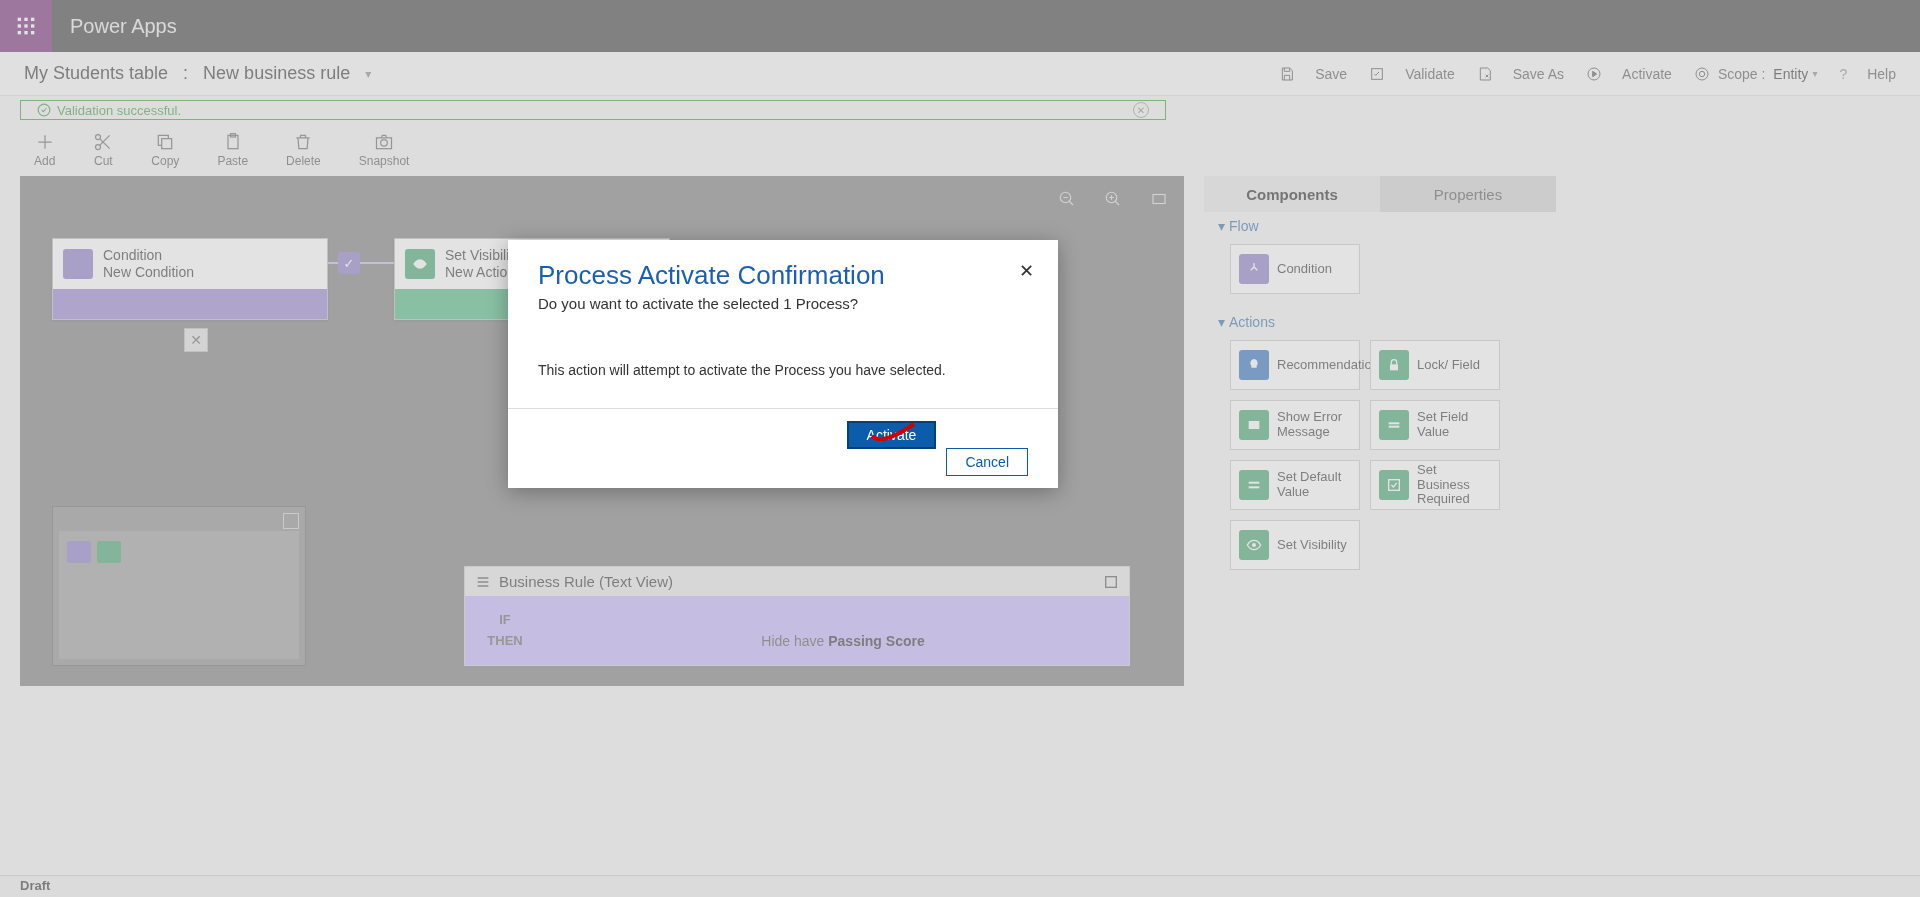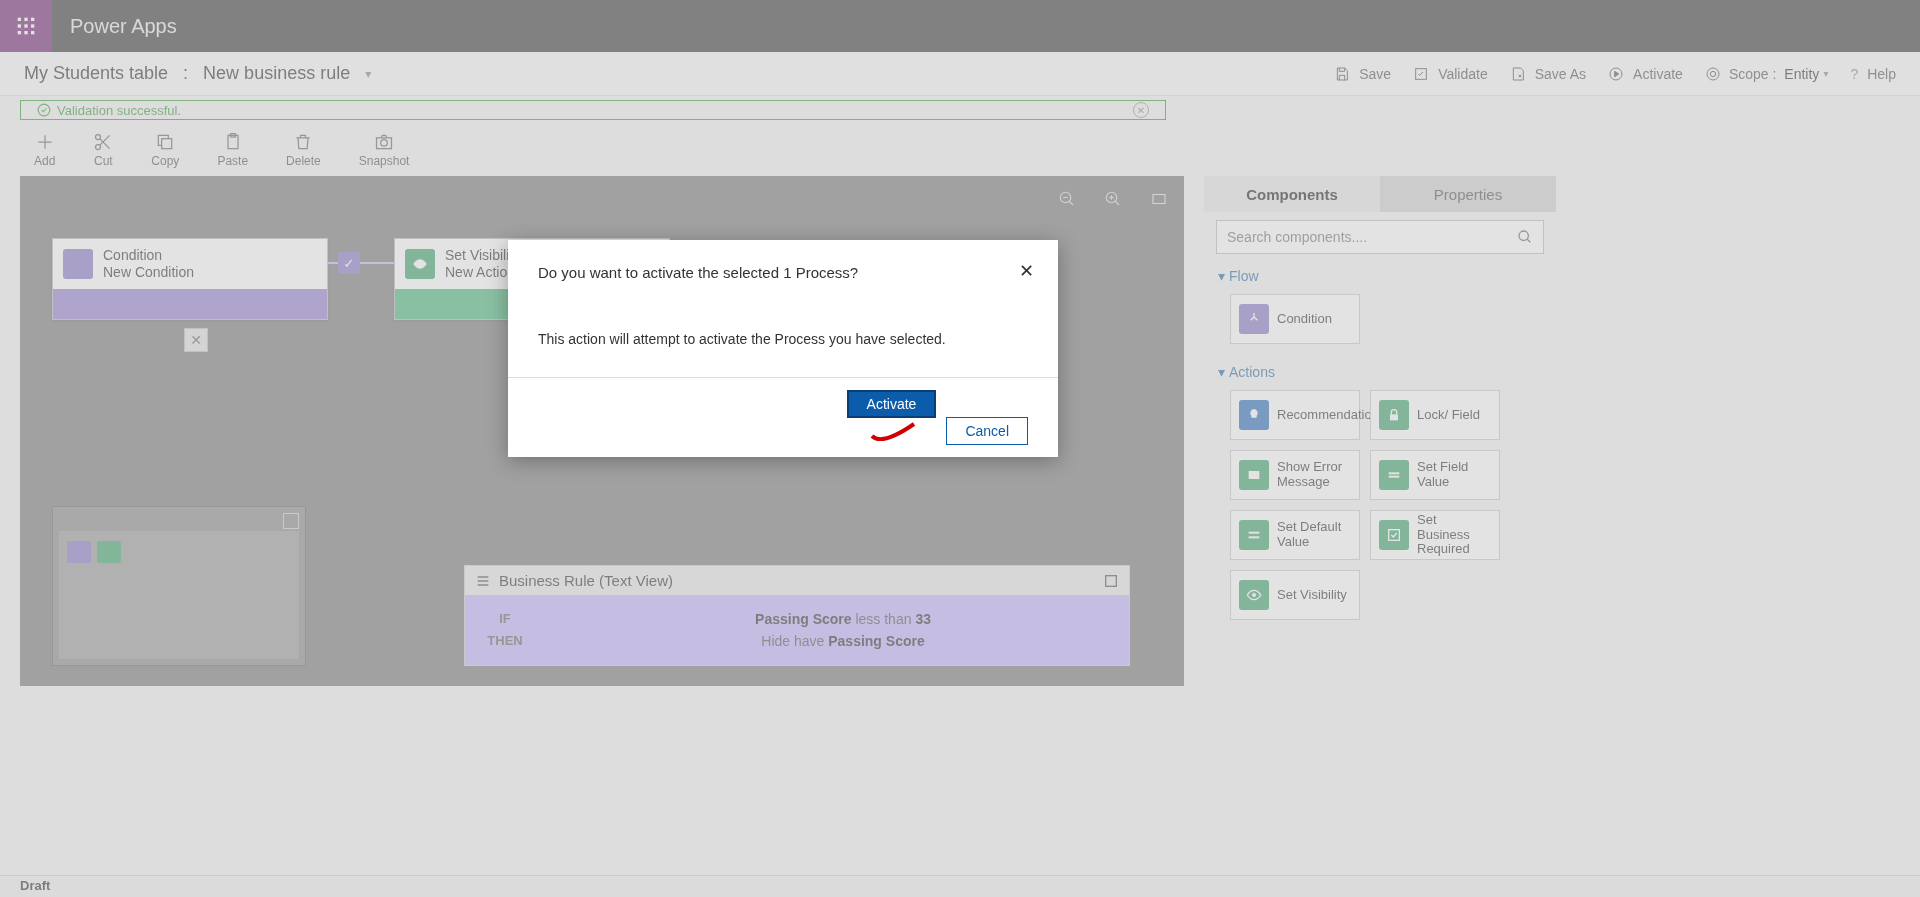--- a/index.html
+++ b/index.html
@@ -9,21 +9,21 @@
 .topbar { height: 52px; background: #3b3b3b; display: flex; align-items: center; color: #fff; }
 .waffle { width: 52px; height: 52px; background: #742774; display: flex; align-items: center; justify-content: center; }
 .waffle svg { width: 20px; height: 20px; fill: #fff; }
 .app-title { margin-left: 18px; font-size: 20px; font-weight: 400; color: #eaeaea; }
 
 
 .secondbar { height: 44px; background: #f8f8f8; border-bottom: 1px solid #ddd; display: flex; align-items: center; padding: 0 24px; justify-content: space-between; }
 .breadcrumb { font-size: 18px; color: #333; display: flex; align-items: center; gap: 15px; }
 .breadcrumb .chev { color: #888; font-size: 12px; }
 .sb-actions { display: flex; align-items: center; gap: 22px; }
-.sb-item { display: flex; align-items: center; gap: 9px; color: #555; font-size: 14px; cursor: pointer; }
+.sb-item { display: flex; align-items: center; gap: 20px; color: #555; font-size: 14px; cursor: pointer; }
 .sb-item svg { width: 16px; height: 16px; fill: none; stroke: #555; stroke-width: 1.5; }
 .sb-item.scope { gap: 8px; }
 .scope-val { color: #333; display: flex; align-items: center; gap: 4px; }
 
 
 .validation { margin: 4px 20px 0 20px; height: 20px; border: 1px solid #3a9b3a; display: flex; align-items: center; padding: 0 16px; color: #3a9b3a; font-size: 13px; justify-content: space-between; max-width: 1146px; }
 .validation .left { display: flex; align-items: center; gap: 6px; }
 .validation .close { color: #888; cursor: pointer; width: 16px; height: 16px; border: 1px solid #999; border-radius: 50%; display: flex; align-items: center; justify-content: center; font-size: 10px; }
 
 
@@ -312,42 +312,34 @@
             </svg>
             <span>Business Rule (Text View)</span>
           </div>
         <svg width="16" height="16" viewBox="0 0 24 24" fill="none" stroke="#555" stroke-width="2">
             <rect x="4" y="4" width="16" height="16"></rect>
           </svg>
       </div>
       <div class="tv-body">
         <div class="row">
             <span class="kw">IF</span>
-          <span class="ln"><b>Passing Score</b> <span>less than</span> <b>33</b></span>
         </div>
         <div class="row">
             <span class="kw">THEN</span>
           <span class="ln"><span>Hide have</span> <b>Passing Score</b></span>
         </div>
       </div>
     </div>
   </div>
 
   <div class="sidepanel">
     <div class="tabs">
       <div class="tab active">Components</div>
       <div class="tab">Properties</div>
     </div>
-    <div class="search">
-      <input placeholder="Search components...." style="">
-      <svg viewBox="0 0 24 24">
-          <circle cx="10" cy="10" r="7"></circle>
-          <path d="M15 15l5 5"></path>
-        </svg>
-    </div>
     <div class="section-h">▾ <span>Flow</span></div>
     <div class="comp-grid">
       <div class="comp single">
         <div class="ci purple">
             <svg viewBox="0 0 24 24">
               <path d="M12 3v6m0 0l-5 5m5-5l5 5" stroke="#fff" stroke-width="2" fill="none"></path>
             </svg>
           </div>
         <div class="ct">Condition</div>
       </div>
@@ -418,20 +410,21 @@
     </div>
   </div>
 </div>
 
 <div class="statusbar"><span>Draft</span></div>
 
 <div class="overlay"></div>
 <div class="modal">
   <div class="m-body">
     <div class="m-close">✕</div>
+    <div class="m-title">Process Activate Confirmation</div>
     <div class="m-sub">Do you want to activate the selected 1 Process?</div>
     <div class="m-text">This action will attempt to activate the Process you have selected.</div>
     <div class="redmark"><svg viewBox="0 0 50 30">
           <path d="M4 18 Q 14 28 46 6"></path>
         </svg></div>
   </div>
   <div class="m-actions">
     <button class="btn-primary">Activate</button>
     <button class="btn-secondary">Cancel</button>
   </div>

